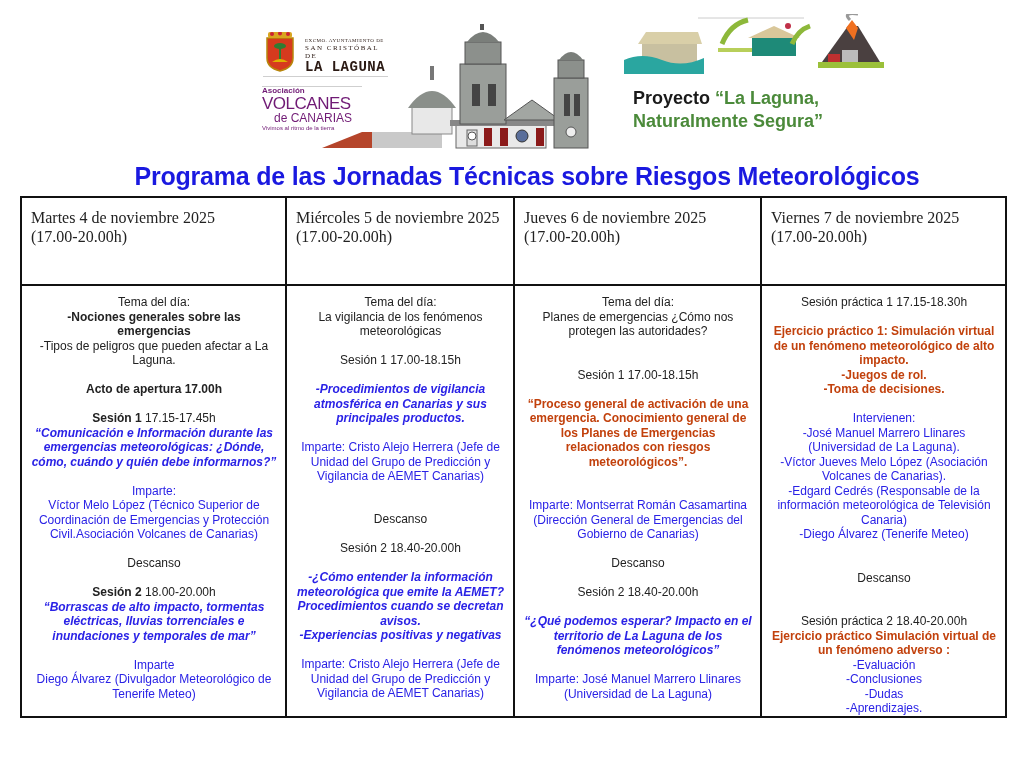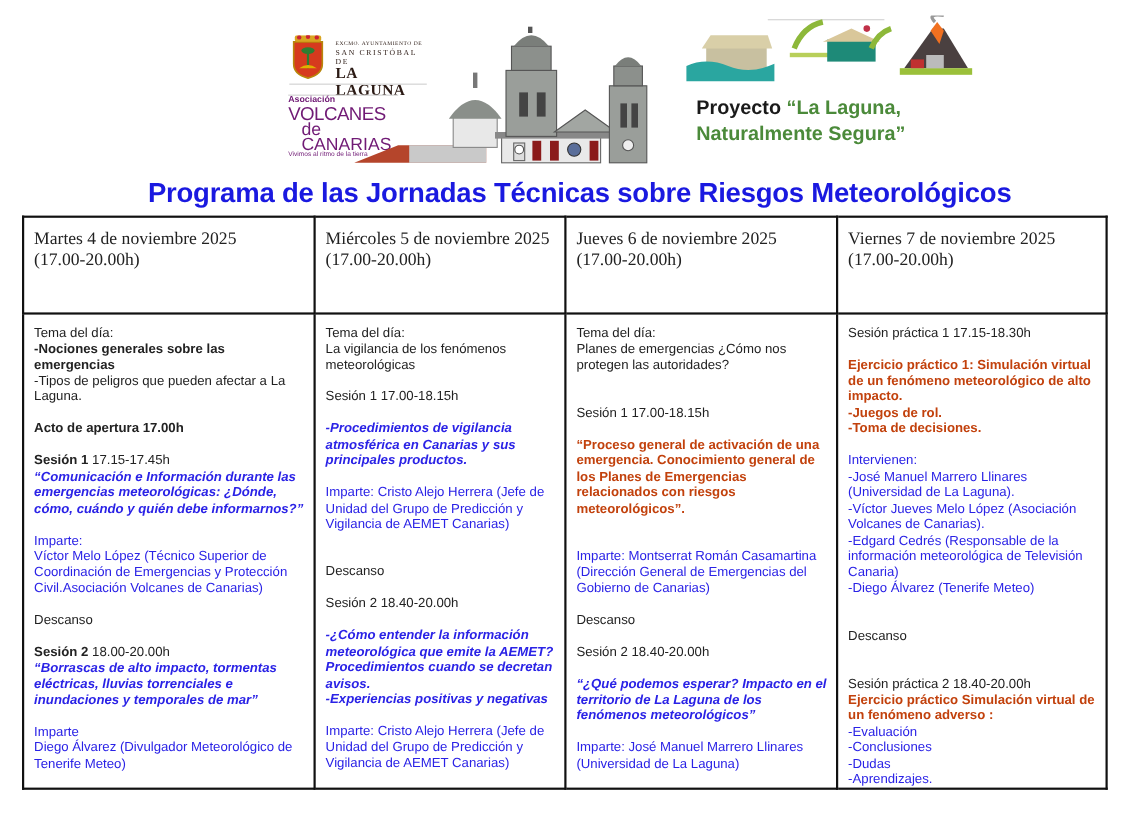--- a/index.html
+++ b/index.html
@@ -3,37 +3,37 @@
 <meta charset="utf-8">
 <style>
   html, body { margin:0; padding:0; background:#ffffff; }
   body { width:1024px; height:761px; position:relative; overflow:hidden; font-family:"Liberation Sans", sans-serif; }
   .header { position:absolute; left:0; top:0; width:1024px; height:160px; }
   .logo-ayto { position:absolute; left:263px; top:30px; width:125px; height:45px; }
   .shield { position:absolute; left:0; top:2px; width:34px; height:40px; }
   .ayto-text { position:absolute; left:42px; top:8px; font-family:"Liberation Serif", serif; color:#2b1a14; }
   .ayto-small { font-size:5px; letter-spacing:0.5px; line-height:6px; }
   .ayto-mid { font-size:7px; letter-spacing:1.5px; line-height:8px; }
-  .ayto-big { font-size:14px; letter-spacing:0.5px; line-height:15px; font-weight:bold; }
+  .ayto-big { font-size:14px; letter-spacing:0.5px; line-height:15px; font-weight:bold;font-family:Liberation Mono, monospace; }
   .hr-line { position:absolute; height:1px; background:#cfcfcf; }
   .logo-volc { position:absolute; left:262px; top:86px; width:110px; height:50px; color:#701a75; }
   .volc-1 { font-size:8px; font-weight:bold; line-height:9px; }
   .volc-2 { font-size:17px; font-weight:normal; line-height:17px; letter-spacing:-0.5px; }
-  .volc-3 { font-size:16px; line-height:13px; padding-left:12px; }
+  .volc-3 { font-size:12px; line-height:13px; padding-left:12px; }
   .volc-4 { font-size:6px; line-height:7px; }
   .church { position:absolute; left:322px; top:24px; width:278px; height:128px; }
   .hazards { position:absolute; left:622px; top:14px; width:262px; height:60px; }
   .proyecto { position:absolute; left:633px; top:87px; font-weight:bold; font-size:18px; line-height:23px; }
   .proyecto .black { color:#1a1a1a; }
   .proyecto .green { color:#4b8a3a; }
   .title { position:absolute; left:0; top:162px; width:1054px; text-align:center; color:#1a19e0; font-weight:bold; font-size:25px; letter-spacing:-0.2px; }
   table.prog { position:absolute; left:20px; top:196px; width:985px; height:403px; border-collapse:collapse; table-layout:fixed; }
   table.prog td { border:2px solid #111; vertical-align:top; padding:0; }
   .hcell { height:76px; font-family:"Liberation Serif", serif; font-size:16px; line-height:19px; color:#222; padding:10px 8px 0 9px !important; }
-  .bcell { font-size:12px; line-height:14.5px; color:#222; padding:9px 8px 0 9px !important; }
+  .bcell { font-size:12px; line-height:14.5px; color:#222; padding:9px 8px 0 9px !important;text-align:center; }
   .p { margin:0 0 14.5px 0; }
   .b { font-weight:bold; }
   .blue { color:#2a22e6; }
   .bi { color:#2a22e6; font-weight:bold; font-style:italic; }
   .bb { color:#c2410c; font-weight:bold; }
   .gap { height:14.5px; }
 </style>
 </head>
 <body>
 

